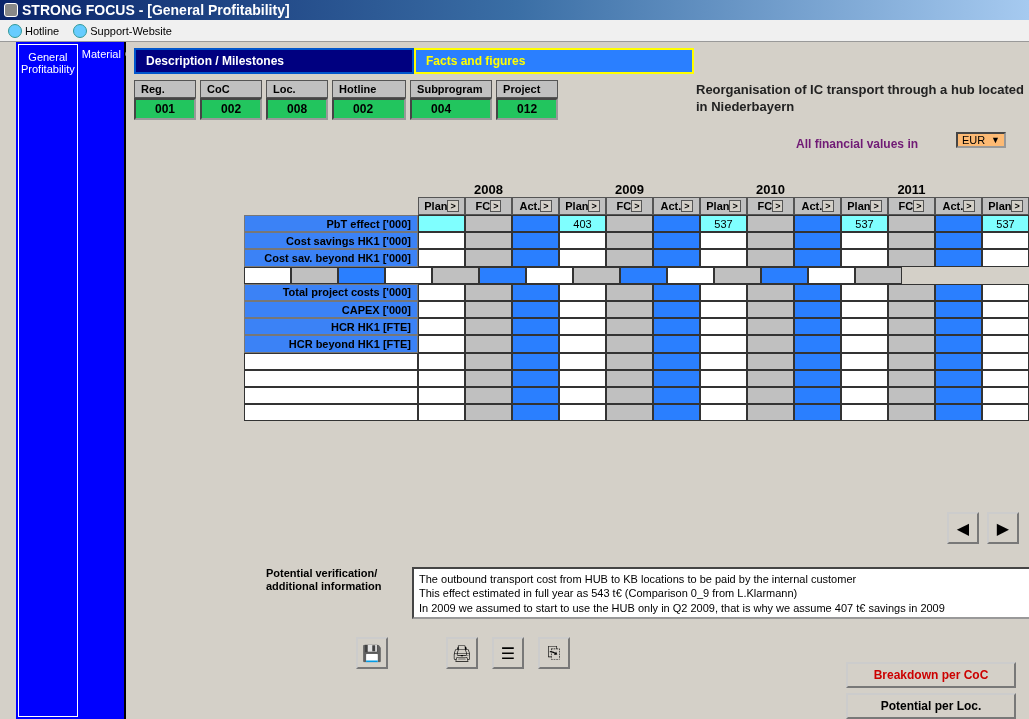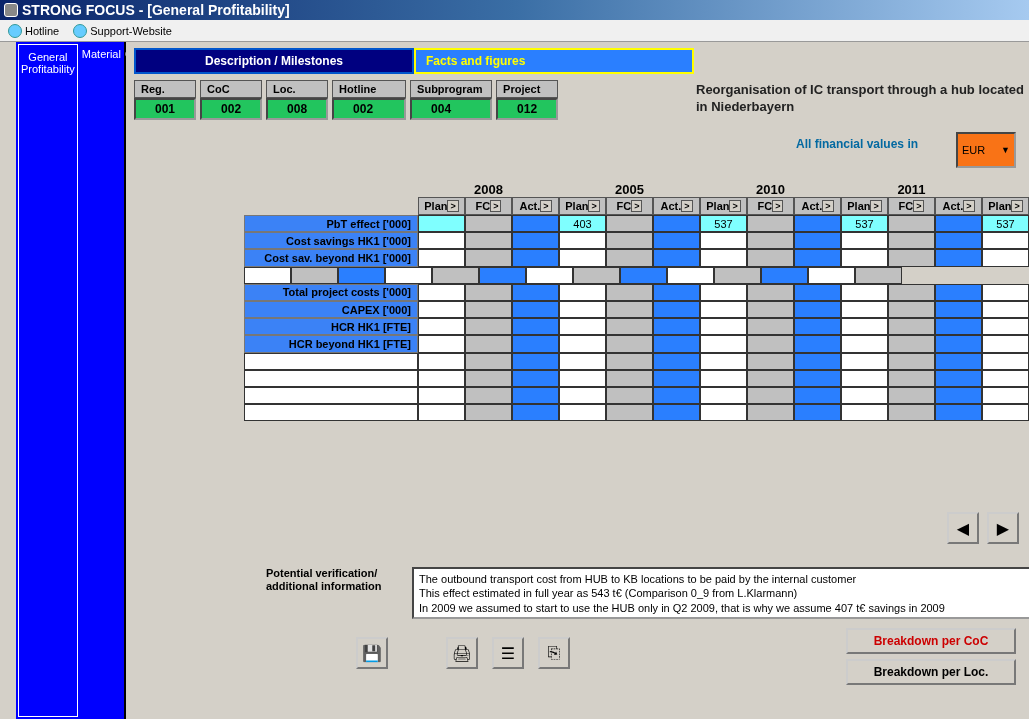--- a/index.html
+++ b/index.html
@@ -64,29 +64,29 @@
     position: relative;
   }
   .tabs { display:flex;gap:0;margin-bottom:6px; }
   .tab {
     padding: 4px 10px;
     font-size: 12px;
     font-weight: bold;
     border: 1px solid #000;
     cursor: pointer;
   }
-  .tab.desc { background:#000080;color:#fff;width:280px;border:2px solid #0055cc;text-align:center; }
+  .tab.desc { background:#000080;color:#fff;width:280px;border:2px solid #0055cc; }
   .tab.facts { background:#2a7fff;color:#ffff00;width:280px;border:2px solid #ffff00; }
   .idrow { display:flex;gap:0;margin-bottom:6px; }
   .idcol { display:flex;flex-direction:column;margin-right:4px; }
   .idhdr { background:#c0c0c0;border:1px solid #555;padding:2px 6px;font-size:11px;font-weight:bold;min-width:60px; }
   .idval { background:#22c55e;border:2px inset #999;padding:2px 19px;font-size:12px;font-weight:bold;min-width:60px;min-height:18px; }
   .projtitle { position:absolute;left:570px;top:40px;font-size:13px;font-weight:bold;color:#222;width:340px;line-height:1.3; }
-  .finvals { position:absolute;left:670px;top:95px;color:#0369a1;font-size:12px;font-weight:bold; }
-  .curbox { position:absolute;left:830px;top:90px;border:2px inset #999;background:#f97316;padding:10px 4px;width:60px;display:flex;align-items:center;justify-content:space-between; }
+  .finvals { position:absolute;left:670px;top:95px;color:#701a75;font-size:12px;font-weight:bold; }
+  .curbox { position:absolute;left:830px;top:90px;border:2px inset #999;background:#fdba74;padding:0 4px;width:50px;display:flex;align-items:center;justify-content:space-between; }
   .curbox .arr { font-size:9px; }
 
   .grid { position:absolute; left:118px; top:140px; }
   .yearhdr { display:flex;margin-left:174px; }
   .yearhdr .y { width:141px;text-align:center;font-size:13px;font-weight:bold; }
   .colhdr { display:flex;margin-left:174px; }
   .colhdr .c { width:47px;height:18px;background:#c0c0c0;border:1px solid #555;font-size:11px;font-weight:bold;display:flex;align-items:center;justify-content:center;padding:0 2px; }
   .colhdr .c .lbl{ }
   .colhdr .c .ar{ font-size:9px;border:1px solid #555;padding:0 2px;background:#d4d0c8;cursor:pointer; }
   .datarow { display:flex;height:17.2px; }
@@ -99,21 +99,21 @@
   .cell.gray { background:#c0c0c0; }
 
   .notes { position:absolute;left:140px;top:525px;width:860px;display:flex;gap:6px; }
   .notes .nlbl { width:140px;font-size:11px;font-weight:bold;line-height:1.2; }
   .notes .narea { flex:1;background:#fff;border:2px inset #999;padding:3px 5px;font-size:11px;height:52px;line-height:1.3; }
 
   .btnrow { position:absolute;left:230px;top:595px;display:flex;gap:14px; }
   .tbtn { width:32px;height:32px;border:2px outset #ccc;background:#d4d0c8;display:flex;align-items:center;justify-content:center;cursor:pointer;font-size:16px; }
   .tbtn.wide {width:auto;padding:4px 18px;font-size:12px;font-weight:bold;height:26px;}
   .navbuttons { position:absolute;right:10px;top:470px;display:flex;gap:8px; }
-  .breakdowns { position:absolute;left:720px;top:586px;display:flex;flex-direction:column;gap:5px; }
+  .breakdowns { position:absolute;left:720px;top:620px;display:flex;flex-direction:column;gap:5px; }
   .breakdowns .tbtn.wide { width:170px;text-align:center; }
   .breakdowns .tbtn.wide.red { color:#c00; }
 
   .savebtnarea { position:absolute;left:230px;top:595px; }
 </style>
 </head>
 <body>
 
 <div class="titlebar">
   <div class="icon"></div>
@@ -179,21 +179,21 @@
     <div class="projtitle">Reorganisation of IC transport through a hub located in Niederbayern</div>
     <div class="finvals">All financial values in</div>
     <div class="curbox">
       <span>EUR</span>
         <span class="arr">▼</span>
     </div>
 
     <div class="grid">
       <div class="yearhdr" id="yearhdr">
           <div class="y">2008</div>
-          <div class="y">2005</div>
+          <div class="y">2009</div>
           <div class="y">2010</div>
           <div class="y">2011</div>
           <div class="y">2012</div>
         </div>
       <div class="colhdr" id="colhdr">
           <div class="c">
             <span class="lbl">Plan</span>
             <span class="ar">&gt;</span>
           </div>
           <div class="c">
@@ -475,17 +475,17 @@
       <div class="tbtn">💾</div>
     </div>
     <div class="btnrow" style="left:320px;">
       <div class="tbtn">🖨</div>
       <div class="tbtn">☰</div>
       <div class="tbtn">⎘</div>
     </div>
 
     <div class="breakdowns">
       <div class="tbtn wide red">Breakdown per CoC</div>
-      <div class="tbtn wide">Breakdown per Loc.</div>
+      <div class="tbtn wide">Potential per Loc.</div>
     </div>
 
   </div>
 </div>
 
 </body></html>

